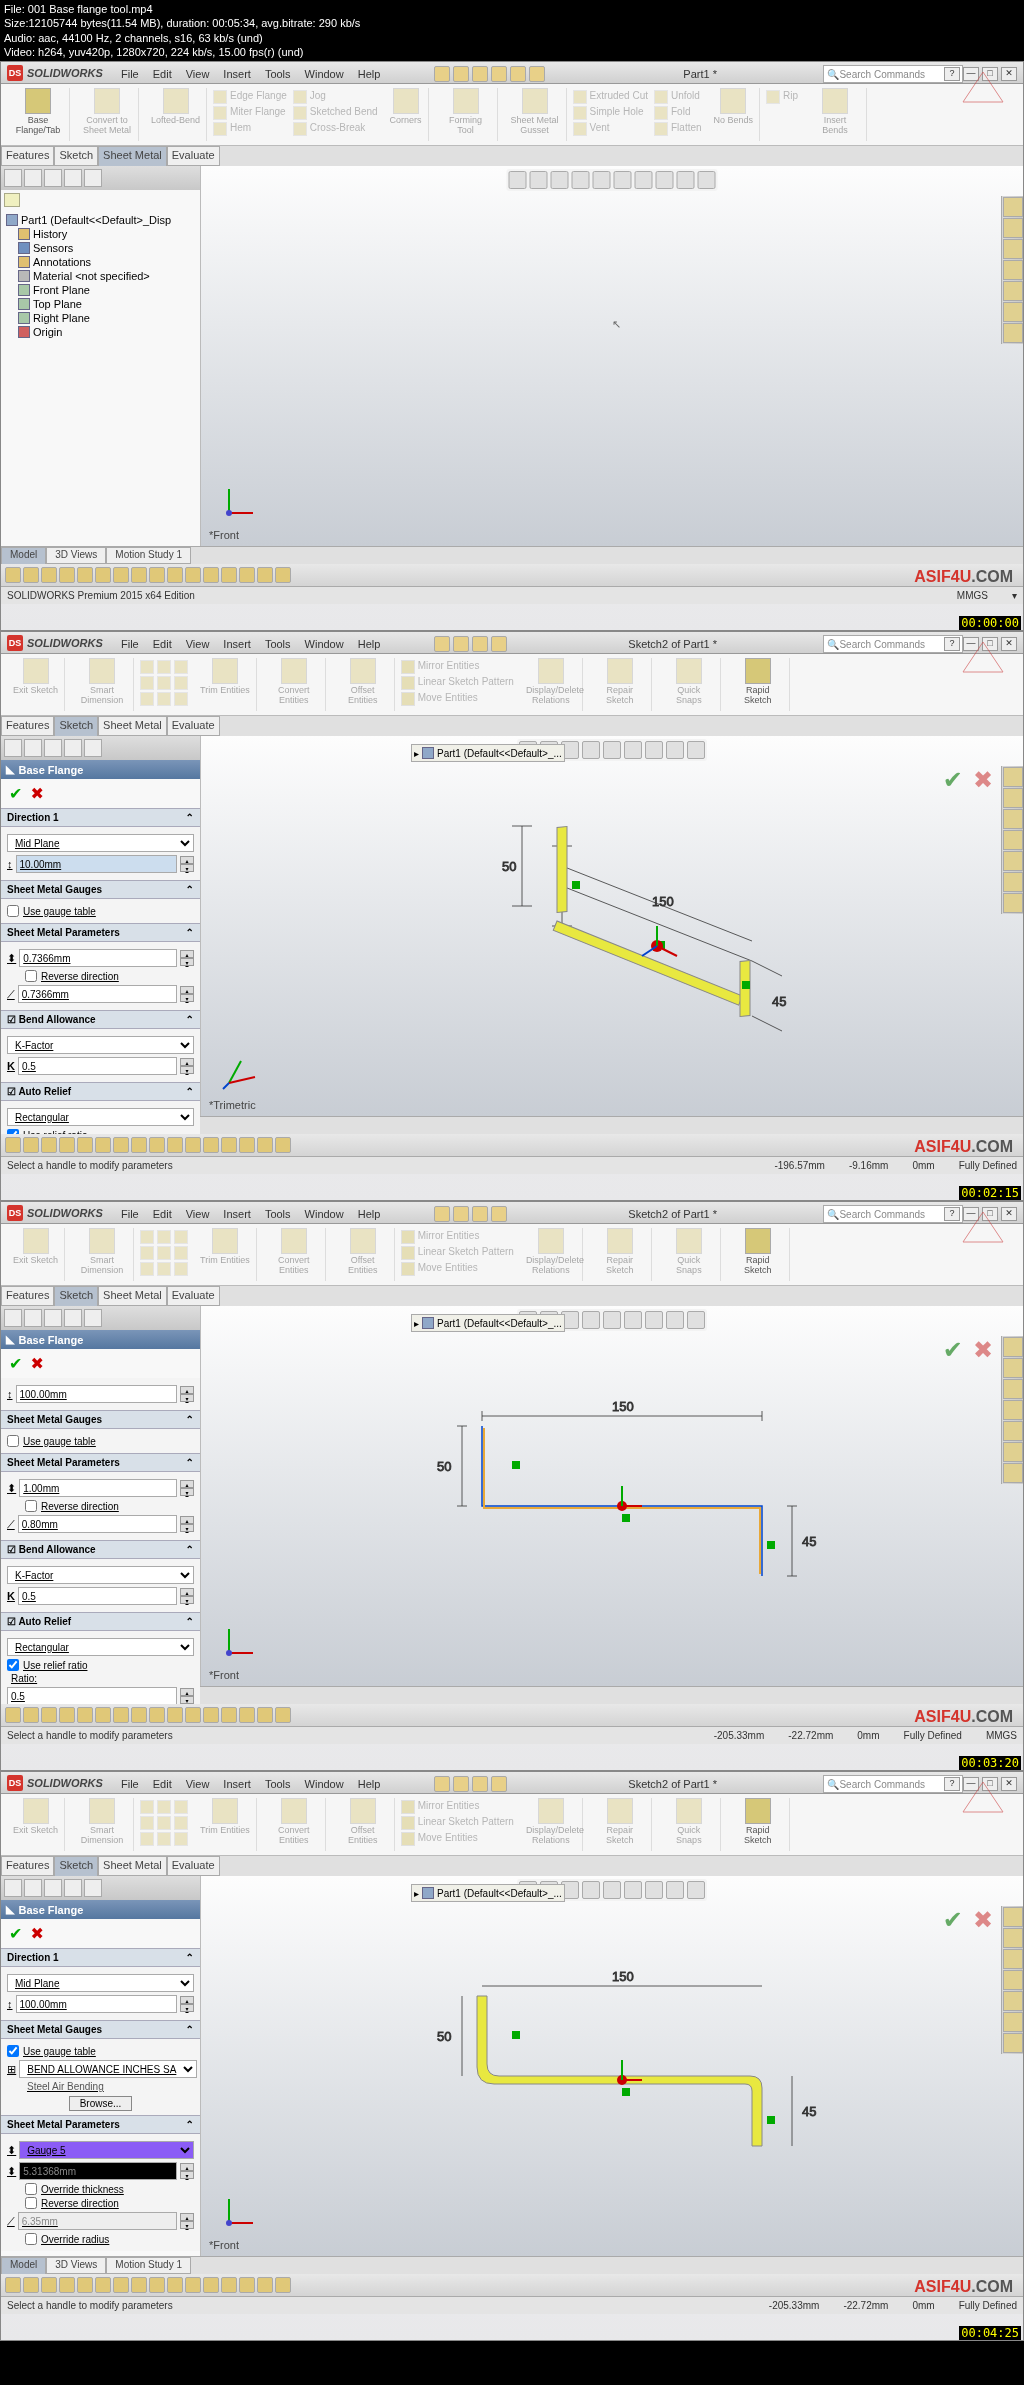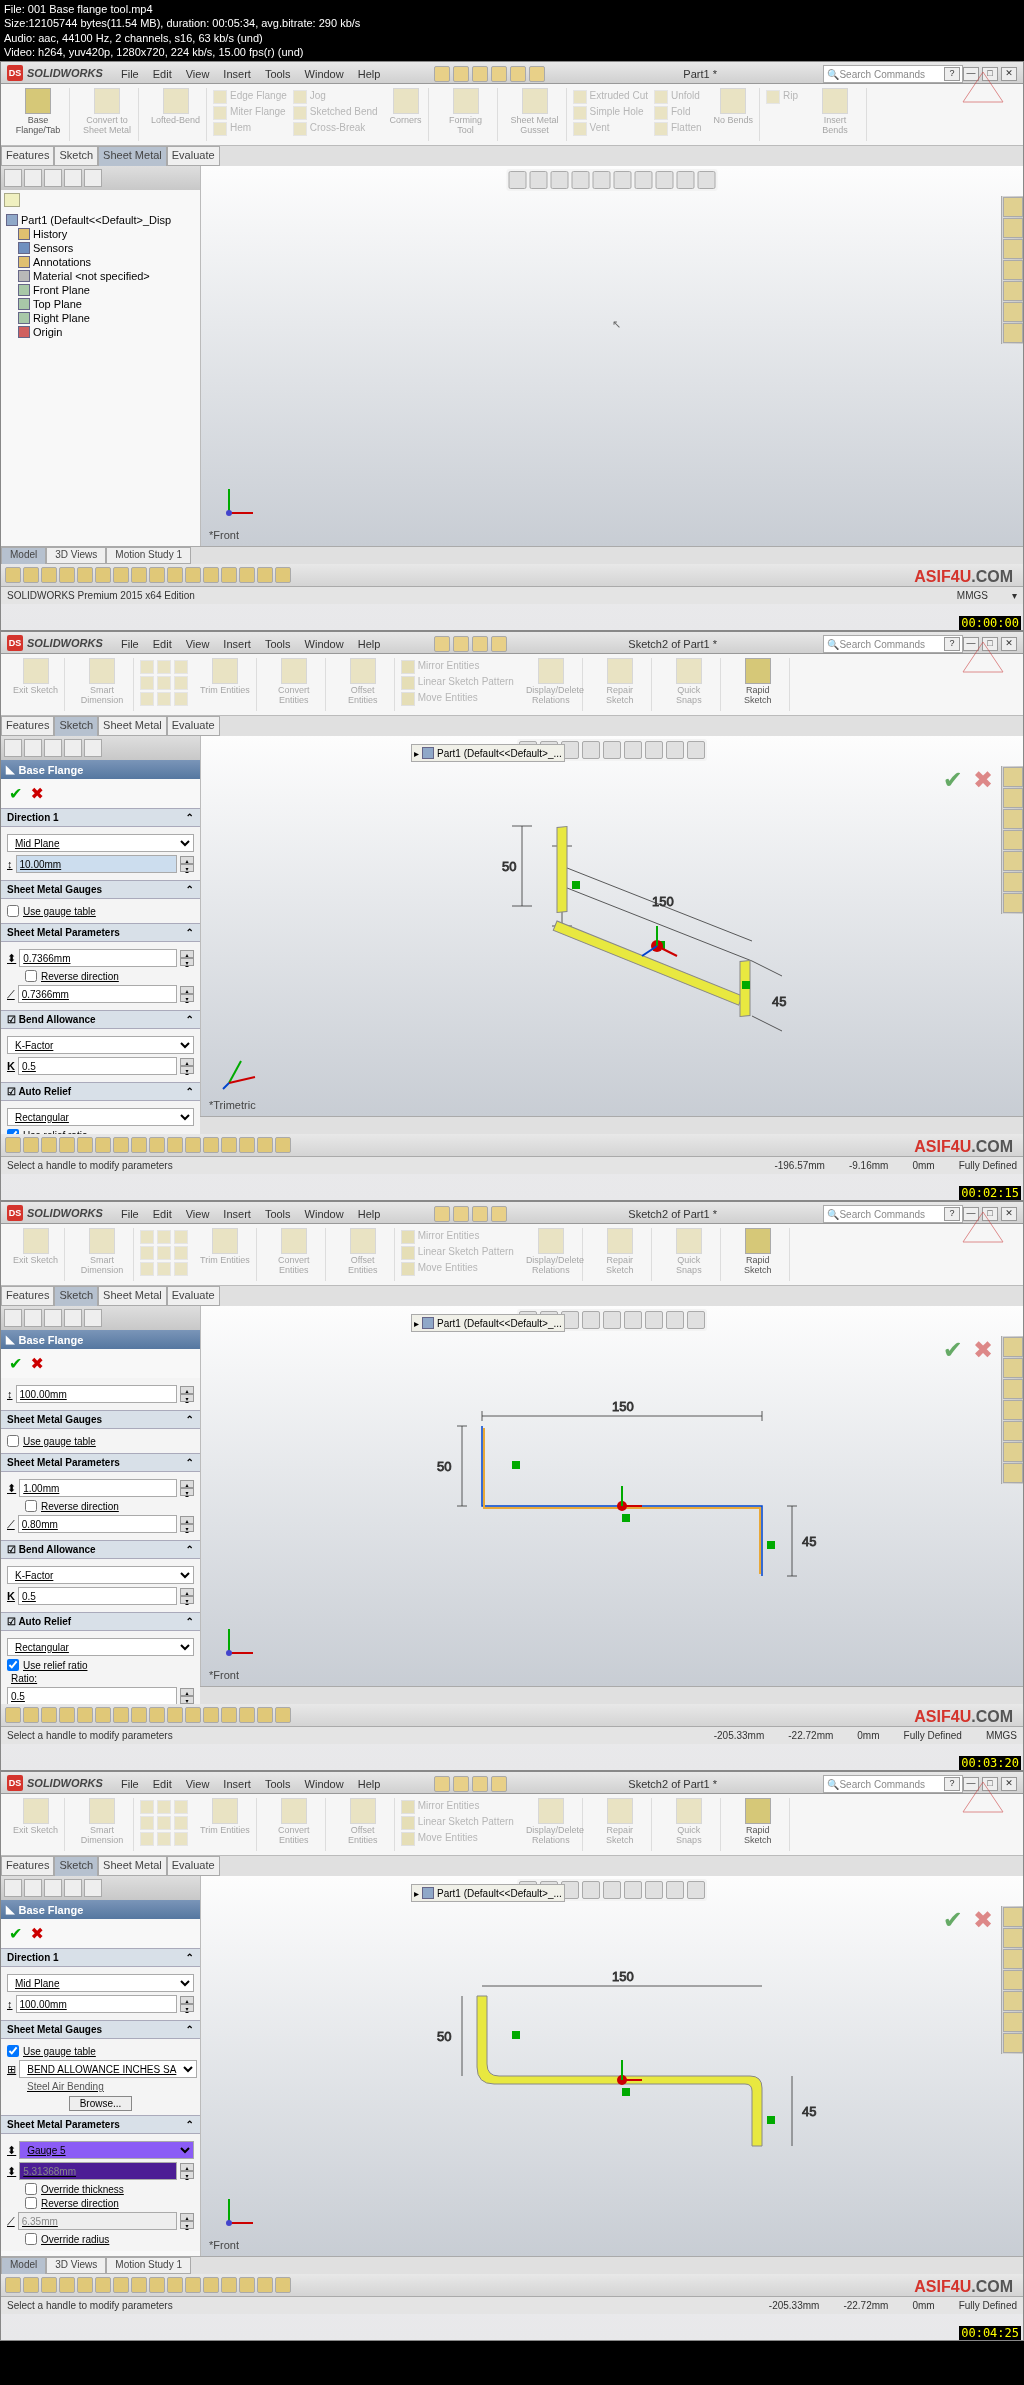--- a/index.html
+++ b/index.html
@@ -1113,21 +1113,21 @@
             <span>Sheet Metal Parameters</span>
             <span>⌃</span>
           </div>
         <div class="pm-body">
           <div class="pm-input">
               <span>⬍</span>
               <select style="background:#8b5cf6"><option>Gauge 5</option></select>
             </div>
           <div class="pm-input">
               <span>⬍</span>
-              <input disabled="" style="background: #4c1d95; color: rgb(136, 136, 136);" value="5.31368mm">
+              <input disabled="" style="background: #000000; color: rgb(136, 136, 136);" value="5.31368mm">
               <div class="pm-spin">
                 <div>▴</div>
                 <div>▾</div>
               </div>
             </div>
           <div class="pm-ck" style="padding-left:18px">
               <input type="checkbox" style="">
               <span>Override thickness</span>
             </div>
           <div class="pm-ck" style="padding-left:18px">

